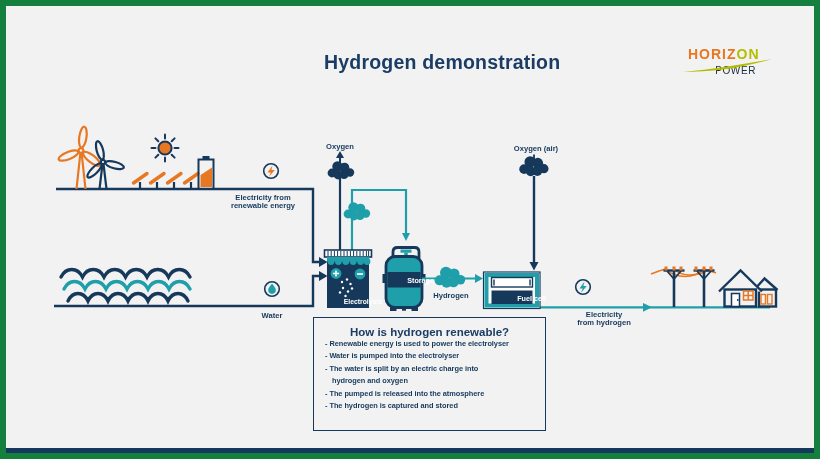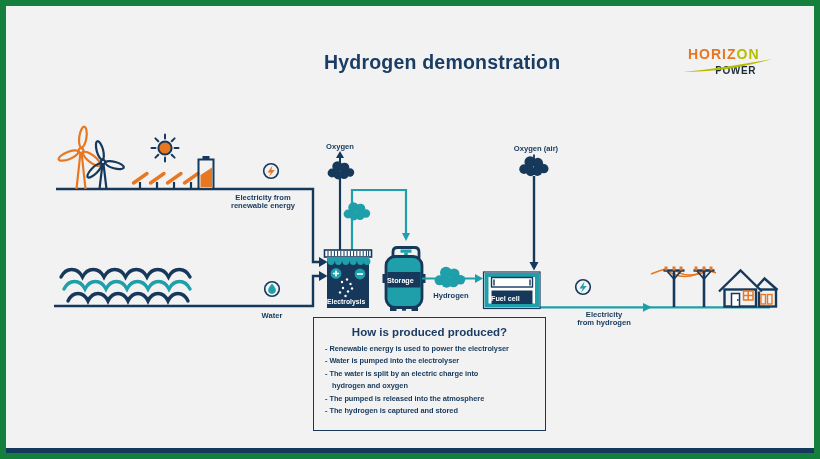--- a/index.html
+++ b/index.html
@@ -4,33 +4,33 @@
 <style>
   html,body{margin:0;padding:0;background:#d8d8d8;}
   .stage{
     position:relative;width:820px;height:459px;box-sizing:border-box;
     background:#F2F2F3;border:6px solid #15803d;overflow:hidden;
     font-family:"Liberation Sans",sans-serif;color:#16395B;
   }
   .art{position:absolute;left:0;top:0;width:820px;height:459px;}
   .lbl{position:absolute;transform:translateX(-50%);text-align:center;
        font-size:7.6px;font-weight:bold;color:#16395B;line-height:8.3px;white-space:nowrap;}
-  .eq-lbl{position:absolute;text-align:left;color:#ffffff;font-size:6.8px;
-       font-weight:bold;white-space:nowrap;line-height:9px;}
+  .eq-lbl{position:absolute;text-align:right;color:#ffffff;font-size:6.8px;
+       font-weight:bold;white-space:nowrap;line-height:9px;margin-left:13px;}
   .title{position:absolute;left:318px;top:45px;width:224px;text-align:center;
        font-size:19.5px;font-weight:600;color:#1B3D63;letter-spacing:.2px;white-space:nowrap;}
   .logo{position:absolute;left:682px;top:41px;width:68px;}
   .logo-word{font-size:14px;font-weight:800;letter-spacing:1px;line-height:14px;white-space:nowrap;}
   .logo-p1{color:#E87722;} .logo-p2{color:#B5BD00;}
   .logo-swoosh{position:absolute;left:-6px;top:13px;overflow:visible;}
-  .logo-sub{font-size:10px;font-weight:700;color:#1A2B3C;text-align:right;margin-top:4px;letter-spacing:.6px;}
+  .logo-sub{font-size:10px;font-weight:400;color:#1A2B3C;text-align:right;margin-top:4px;letter-spacing:.6px;}
   .infobox{position:absolute;left:307px;top:311px;width:233px;height:114px;box-sizing:border-box;
        border:1.8px solid #16395B;}
   .infobox .ib-title{margin-top:8px;text-align:center;font-size:11.5px;font-weight:bold;color:#1B3D63;}
-  .ib-lines{margin-top:5px;padding-left:11px;}
+  .ib-lines{padding-left:11px;}
   .ib-line{font-size:7.4px;font-weight:bold;color:#16395B;line-height:12.4px;
        letter-spacing:-0.05px;white-space:nowrap;}
   .ib-line.cont{padding-left:7px;}
   .bottombar{position:absolute;left:0;right:0;bottom:0;height:5px;background:#14395C;}
 </style>
 </head>
 <body>
 
 <div class="stage">
 
@@ -295,21 +295,21 @@
   <div class="lbl" style="left:598px;top:305px;">
     <div>Electricity</div>
     <div>from hydrogen</div>
   </div>
 
   <div class="eq-lbl" style="left:321px;top:291px;width:42px;">Electrolysis</div>
   <div class="eq-lbl" style="left:381px;top:269.5px;width:34px;font-size:7.2px;">Storage</div>
   <div class="eq-lbl" style="left:485px;top:287.5px;width:42px;font-size:7.2px;">Fuel cell</div>
 
   <div class="infobox">
-    <div class="ib-title">How is produced produced?</div>
+    <div class="ib-title">How is hydrogen renewable?</div>
     <div class="ib-lines">
       <div class="ib-line">- Renewable energy is used to power the electrolyser</div>
       <div class="ib-line">- Water is pumped into the electrolyser</div>
       <div class="ib-line">- The water is split by an electric charge into</div>
       <div class="ib-line cont">hydrogen and oxygen</div>
       <div class="ib-line">- The pumped is released into the atmosphere</div>
       <div class="ib-line">- The hydrogen is captured and stored</div>
     </div>
   </div>
 

